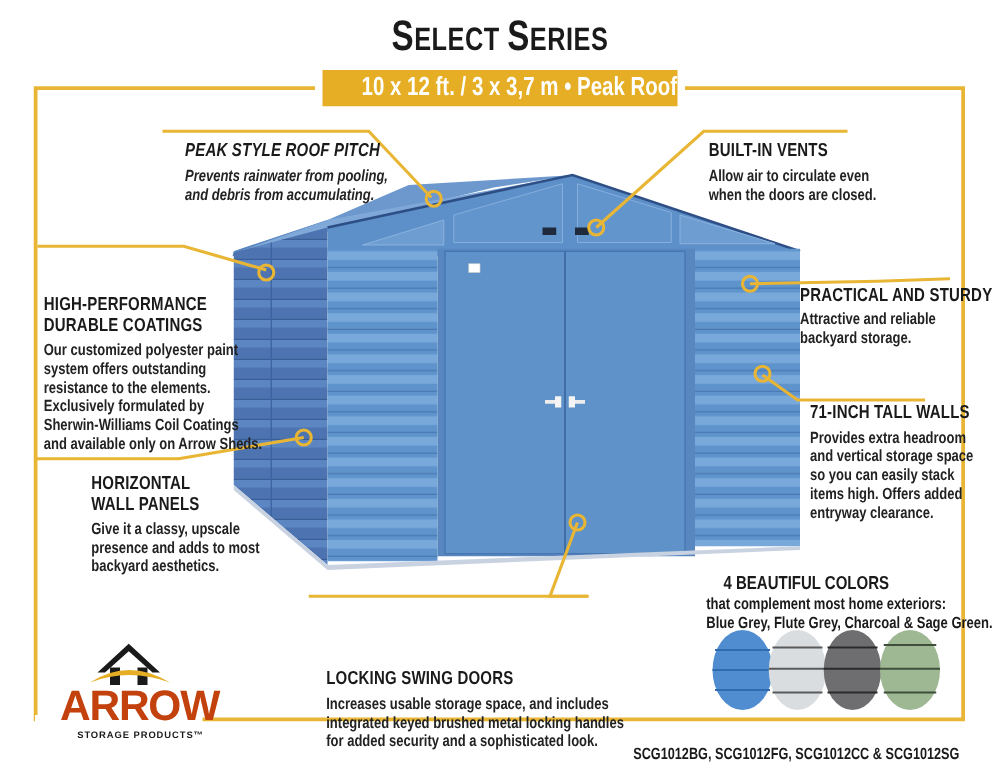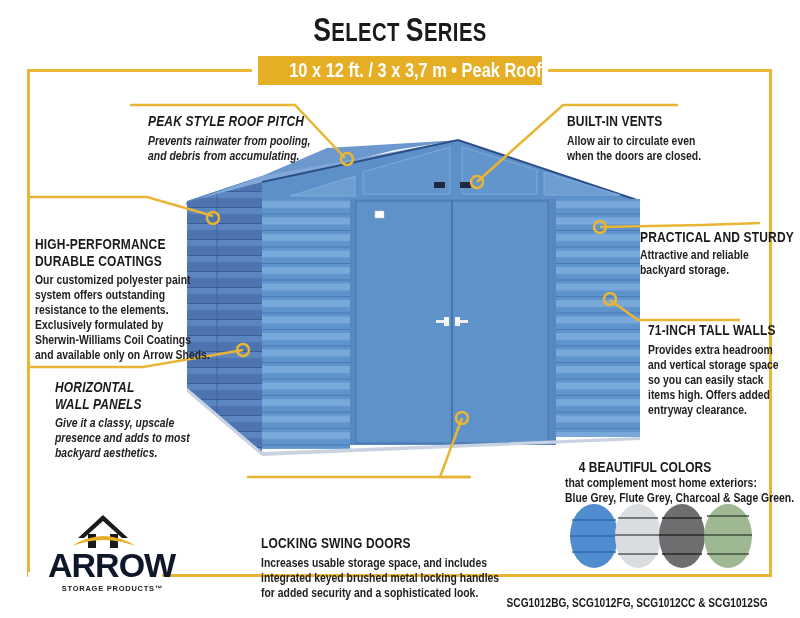--- a/index.html
+++ b/index.html
@@ -10,21 +10,21 @@
   .subbar{left:258px;top:56px;width:284px;height:29px;background:#E5AE24;}
   .subtext{left:258px;top:58px;width:284px;text-align:center;color:#fff;font-weight:bold;font-size:21px;transform:scaleX(0.78);transform-origin:center;white-space:nowrap;}
   .frame{left:27px;top:69px;width:745px;height:508px;border:3px solid #E8B634;box-sizing:border-box;}
   .frame-gap-top{left:252px;top:66px;width:296px;height:10px;background:#fff;}
   .frame-gap-bottom{left:28px;top:572px;width:134px;height:10px;background:#fff;}
   .head{font-weight:bold;font-size:15px;letter-spacing:0.2px;transform:scaleX(0.8);transform-origin:left top;white-space:nowrap;line-height:17px;}
   .desc{font-size:13px;font-weight:bold;transform:scaleX(0.8);transform-origin:left top;white-space:nowrap;line-height:15px;color:#222;}
   .colors-head{font-weight:bold;font-size:15px;text-align:center;transform:scaleX(0.8);transform-origin:center top;white-space:nowrap;line-height:17px;}
   .colors-desc{font-size:13px;font-weight:bold;text-align:center;transform:scaleX(0.8);transform-origin:center top;white-space:nowrap;line-height:15px;}
   .sku{right:32px;top:595px;font-size:13px;font-weight:bold;transform:scaleX(0.78);transform-origin:right top;white-space:nowrap;}
-  .logo-text{font-weight:bold;font-size:34px;letter-spacing:-1px;color:#0f172a;}
+  .logo-text{font-weight:bold;font-size:34px;letter-spacing:-1px;color:#c2410c;}
   .logo-sub{font-size:10px;letter-spacing:1px;color:#1a1a1a;font-weight:bold;}
   svg{display:block;}
 </style>
 </head>
 <body>
 
 <div class="abs title">
   <span>S</span><span class="sc">ELECT </span><span>S</span><span class="sc">ERIES</span>
 </div>
 
@@ -137,21 +137,21 @@
 
 <div class="abs" style="left:648px;top:321px;">
   <div class="head">71-INCH TALL WALLS</div>
   <div class="desc" style="margin-top:4px;">Provides extra headroom</div>
   <div class="desc">and vertical storage space</div>
   <div class="desc">so you can easily stack</div>
   <div class="desc">items high. Offers added</div>
   <div class="desc">entryway clearance.</div>
 </div>
 
-<div class="abs" style="left:55px;top:378px;font-style:italic;">
+<div class="abs" style="left:73px;top:378px;">
   <div class="head">HORIZONTAL</div>
   <div class="head">WALL PANELS</div>
   <div class="desc" style="margin-top:3px;">Give it a classy, upscale</div>
   <div class="desc">presence and adds to most</div>
   <div class="desc">backyard aesthetics.</div>
 </div>
 
 <div class="abs" style="left:261px;top:486px;margin-top:48px;">
   <div class="head">LOCKING SWING DOORS</div>
   <div class="desc" style="margin-top:4px;">Increases usable storage space, and includes</div>

